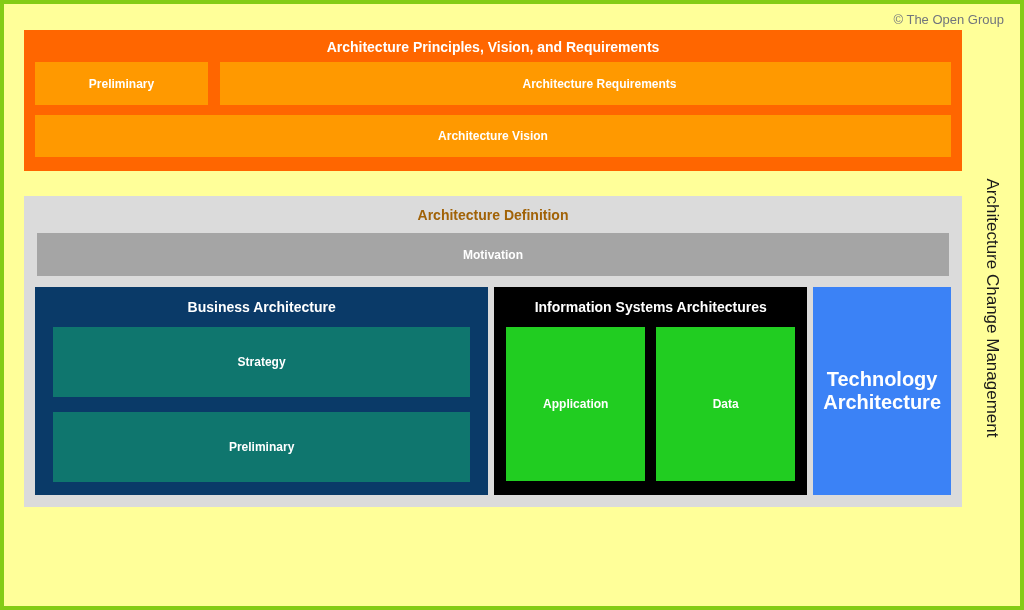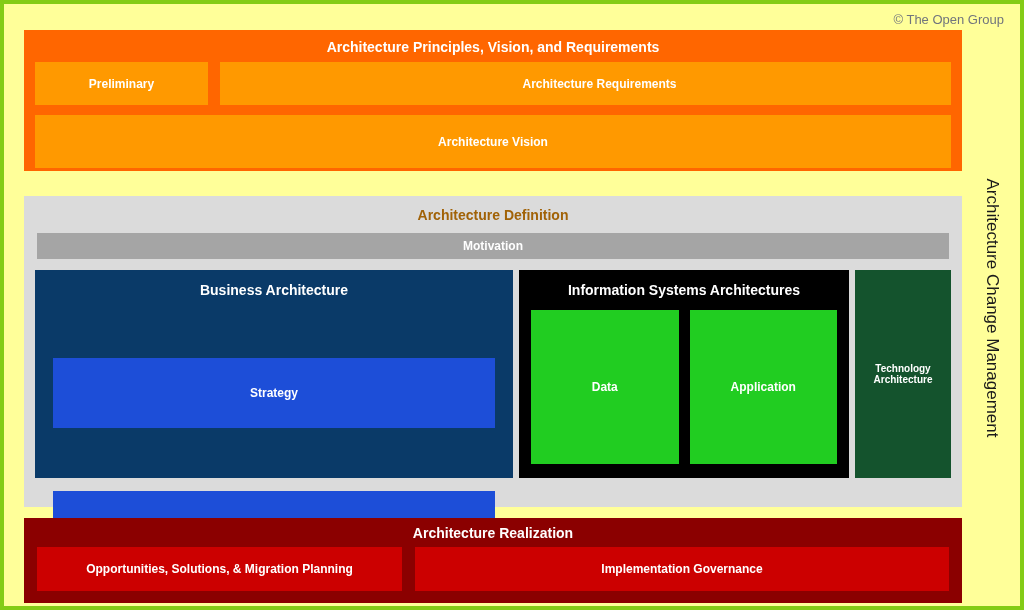--- a/index.html
+++ b/index.html
@@ -30,36 +30,36 @@
     display:flex;align-items:center;justify-content:center;
     color:#ffffff;font-weight:bold;font-size:12px;text-align:center;
     box-sizing:border-box;
   }
   .obox{background:#FF9900;}
   .rbox{background:#CC0000;}
 
   .principles-row{margin:0 11px;display:flex;gap:12px;height:43px;}
   .box-preliminary{width:173px;}
   .box-requirements{flex:1;padding-left:28px;}
-  .box-vision{margin:10px 11px 0;height:53px;}
+  .box-vision{margin:10px 11px 0;height:42px;}
 
-  .motivation{margin:0 13px;height:26px;background:#A5A5A5;}
+  .motivation{margin:0 13px;height:43px;background:#A5A5A5;}
   .def-columns{margin:11px 11px 0;display:flex;gap:6px;height:208px;}
 
   .col{box-sizing:border-box;display:flex;flex-direction:column;}
   .col-title{height:40px;line-height:41px;text-align:center;color:#fff;
     font-weight:bold;font-size:14px;flex:0 0 auto;}
-  .col-business{width:478px;background:#0A3A68;gap:48px;}
-  .bbox{background:#1d4ed8;margin:0 18px;height:70px;flex:0 0 auto;}
+  .col-business{width:478px;background:#0A3A68;}
+  .bbox{background:#0f766e;margin:0 18px;height:70px;flex:0 0 auto;}
   .box-strategy{margin-bottom:15px;}
   .col-isa{width:330px;background:#000000;}
   .isa-boxes{flex:1;display:flex;gap:11px;margin:0 12px 14px;}
   .gbox{background:#21CD21;flex:1;}
-  .col-tech{flex:1;background:#14532d;align-items:center;justify-content:center;
-    display:flex;color:#fff;font-weight:bold;font-size:10px;text-align:center;
+  .col-tech{flex:1;background:#3b82f6;align-items:center;justify-content:center;
+    display:flex;color:#fff;font-weight:bold;font-size:20px;text-align:center;
     padding:0 10px;}
 
   .realize-row{margin:0 13px;display:flex;gap:13px;height:44px;}
   .box-opportunities{width:365px;}
   .box-governance{flex:1;}
 
   .side-label{
     position:absolute;left:988px;top:304px;
     transform:translate(-50%,-50%) rotate(90deg);
     transform-origin:center;white-space:nowrap;
@@ -89,35 +89,28 @@
 
       <div class="col col-business">
         <div class="col-title">Business Architecture</div>
         <div class="box bbox box-strategy">Strategy</div>
         <div class="box bbox">Preliminary</div>
       </div>
 
       <div class="col col-isa">
         <div class="col-title">Information Systems Architectures</div>
         <div class="isa-boxes">
+          <div class="box gbox">Application</div>
           <div class="box gbox">Data</div>
-          <div class="box gbox">Application</div>
         </div>
       </div>
 
       <div class="col-tech">
         <span>Technology Architecture</span>
       </div>
 
     </div>
   </div>
 
-  <div class="sec sec-realization">
-    <div class="sec-title">Architecture Realization</div>
-    <div class="realize-row">
-      <div class="box rbox box-opportunities">Opportunities, Solutions, &amp; Migration Planning</div>
-      <div class="box rbox box-governance">Implementation Governance</div>
-    </div>
-  </div>
 
   <div class="side-label">Architecture Change Management</div>
 
 </div>
 
 </body></html>

